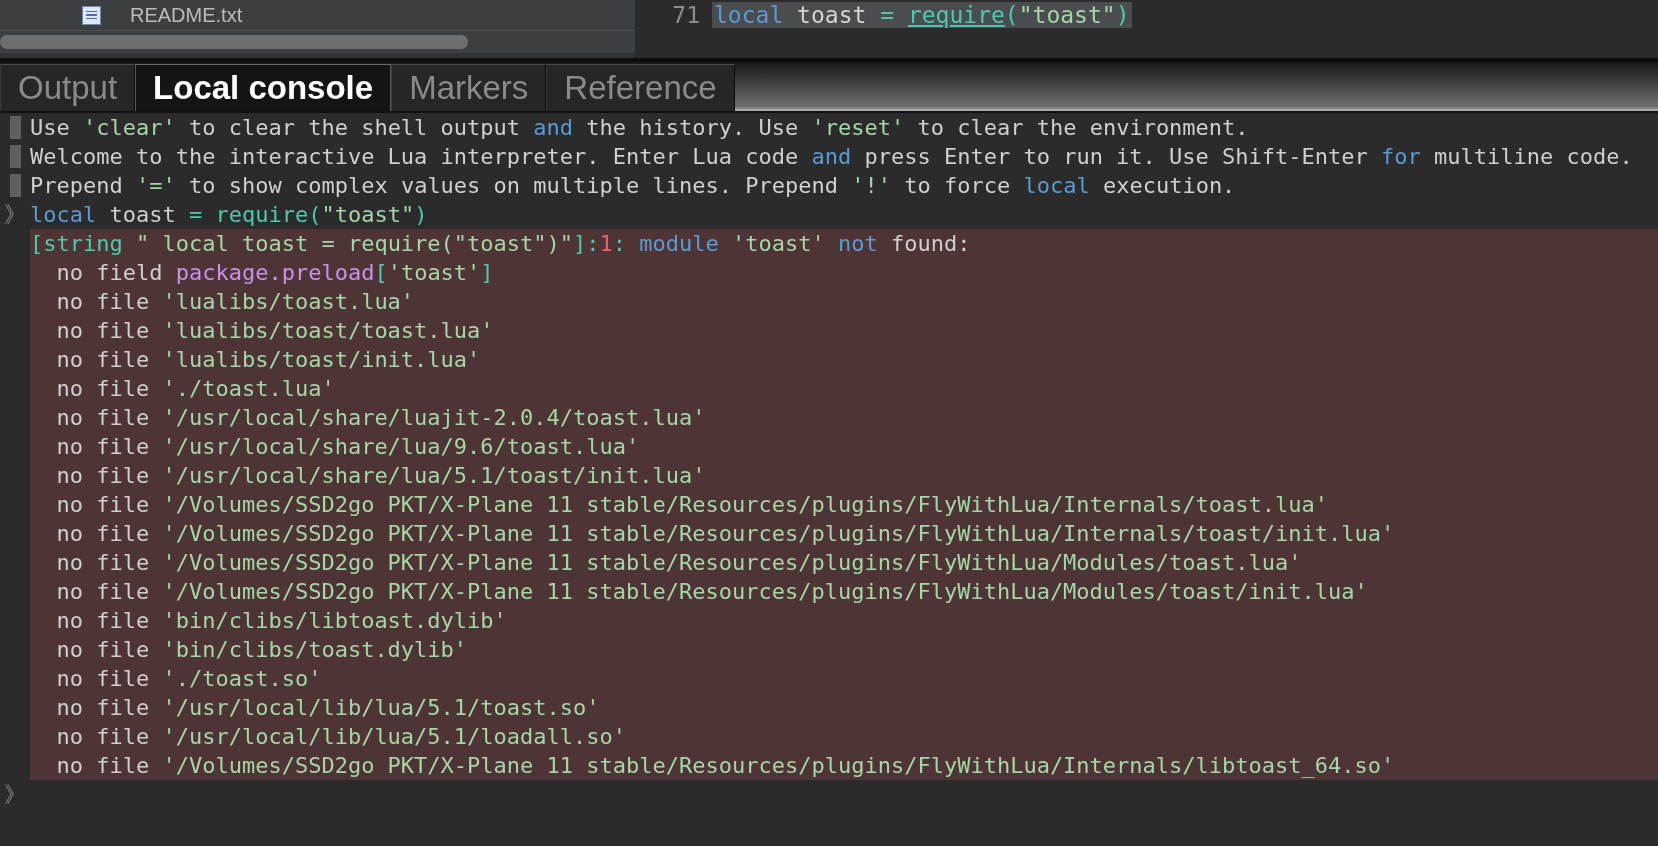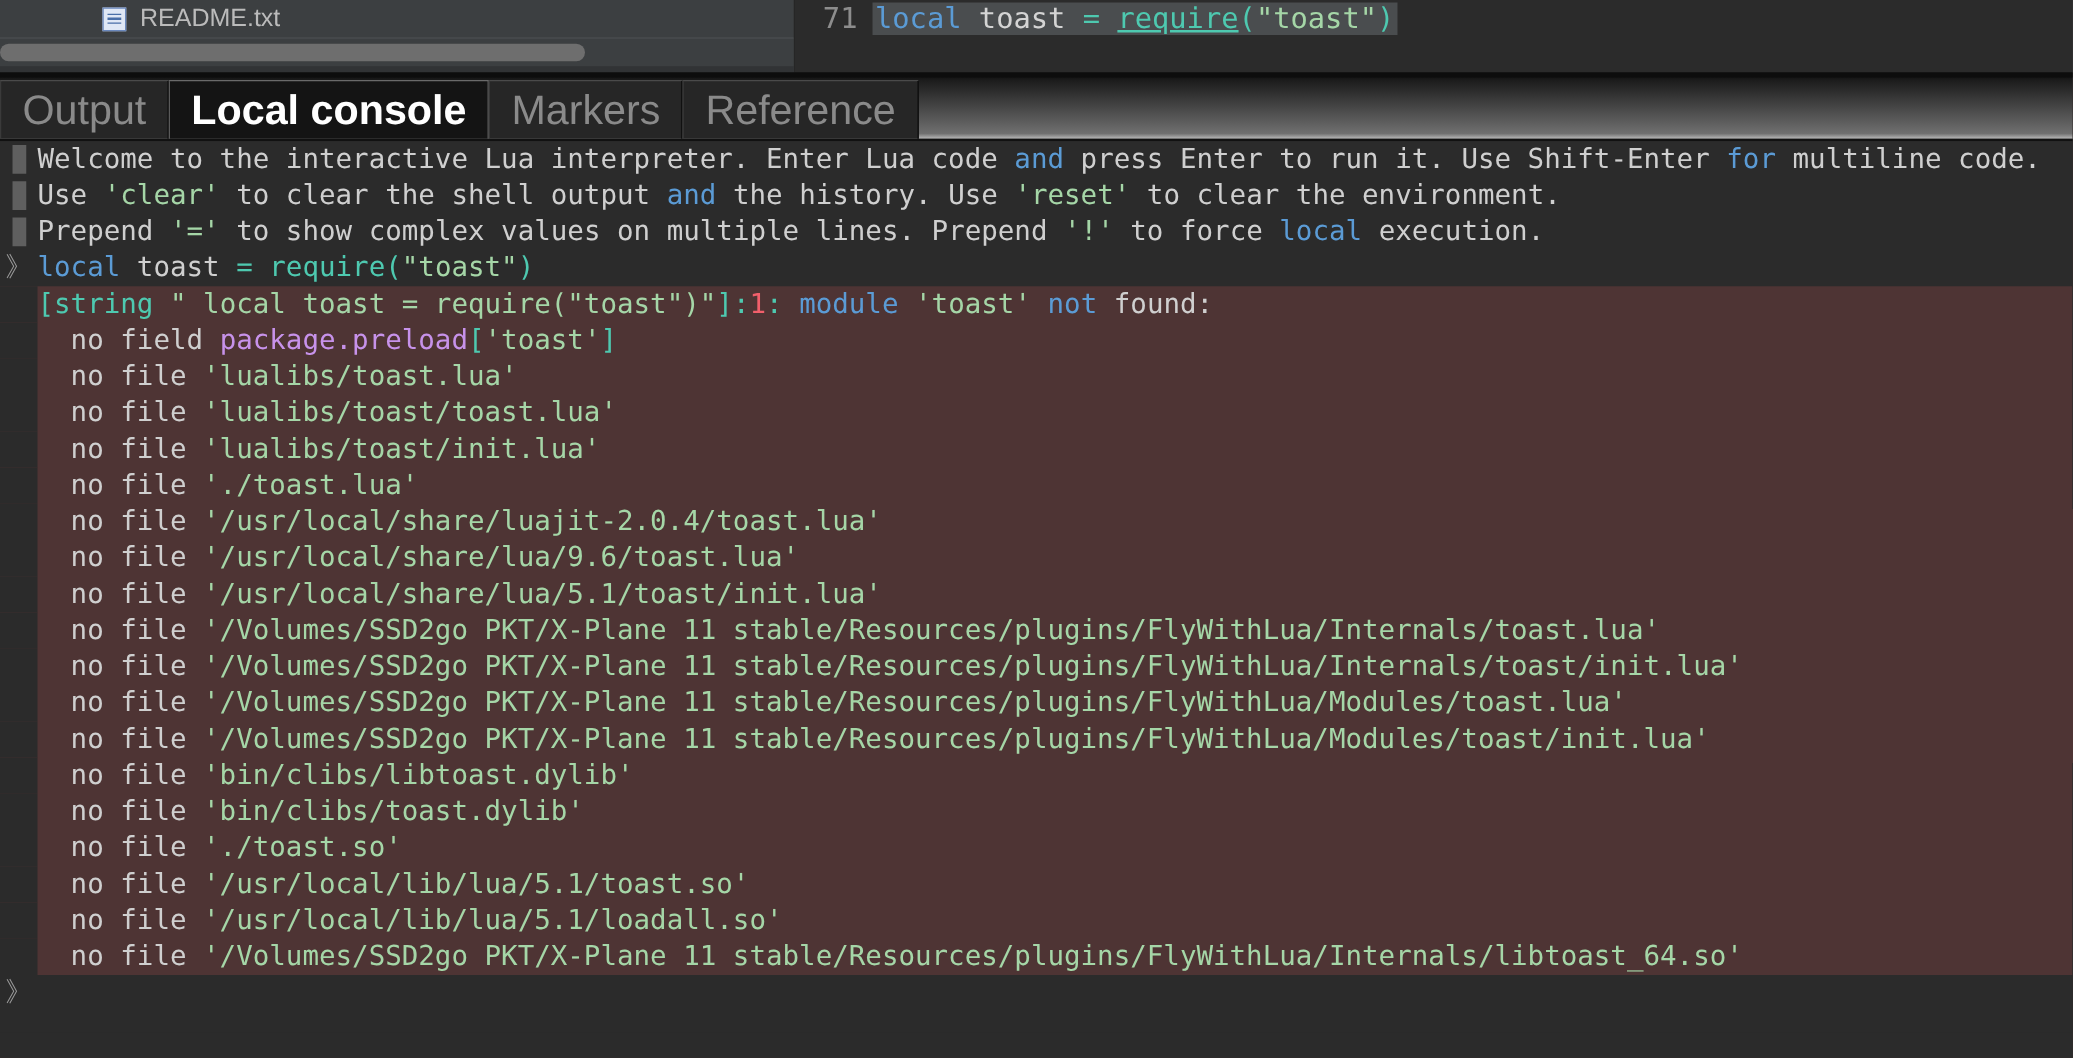--- a/index.html
+++ b/index.html
@@ -51,21 +51,21 @@
     align-items: center;
     gap: 2px;
     flex: none;
   }
   .file-icon i {
     display: block;
     width: 11px;
     height: 1.5px;
     background: #4a6fa8;
   }
-  .tree-label { white-space: nowrap; }
+  .tree-label { white-space: nowrap; margin-left: 18px; }
 
   .tree-divider {
     position: absolute;
     left: 0; right: 0; top: 30px;
     height: 1px;
     background: #4e5254;
   }
 
   .hscroll-track {
     position: absolute;
@@ -97,21 +97,21 @@
   }
   .code-row {
     display: flex;
     align-items: flex-start;
     height: 30px;
     font-family: "DejaVu Sans Mono", monospace;
     font-size: 23px;
     line-height: 30px;
   }
   .gutter {
-    width: 62px;
+    width: 76px;
     text-align: right;
     padding-right: 12px;
     color: #8d8d8d;
     flex: none;
     box-sizing: border-box;
   }
   .code-text { white-space: pre; }
   .code-hl {
     background: #4a4d4f;
     padding: 0 2px;
@@ -262,22 +262,22 @@
 
 <div class="tabbar">
   <div class="tab">Output</div>
   <div class="tab active">Local console</div>
   <div class="tab">Markers</div>
   <div class="tab">Reference</div>
 </div>
 
 <div class="console">
   <div id="welcome-area">
+      <div class="cline"><span class="marker"><span class="marker-block"></span></span><span><span class="t-grey">Use </span><span class="t-green">'clear'</span><span class="t-grey"> to clear the shell output </span><span class="t-blue">and</span><span class="t-grey"> the history. Use </span><span class="t-green">'reset'</span><span class="t-grey"> to clear the environment.</span></span></div>
       <div class="cline"><span class="marker"><span class="marker-block"></span></span><span><span class="t-grey">Welcome to the interactive Lua interpreter. Enter Lua code </span><span class="t-blue">and</span><span class="t-grey"> press Enter to run it. Use Shift-Enter </span><span class="t-blue">for</span><span class="t-grey"> multiline code.</span></span></div>
-      <div class="cline"><span class="marker"><span class="marker-block"></span></span><span><span class="t-grey">Use </span><span class="t-green">'clear'</span><span class="t-grey"> to clear the shell output </span><span class="t-blue">and</span><span class="t-grey"> the history. Use </span><span class="t-green">'reset'</span><span class="t-grey"> to clear the environment.</span></span></div>
       <div class="cline"><span class="marker"><span class="marker-block"></span></span><span><span class="t-grey">Prepend </span><span class="t-green">'='</span><span class="t-grey"> to show complex values on multiple lines. Prepend </span><span class="t-green">'!'</span><span class="t-grey"> to force </span><span class="t-blue">local</span><span class="t-grey"> execution.</span></span></div>
       <div class="cline"><span class="marker"><span class="marker-prompt">》</span></span><span><span class="t-blue">local</span><span class="t-grey"> toast </span><span class="t-teal">=</span><span class="t-grey"> </span><span class="t-teal">require</span><span class="t-teal">(</span><span class="t-green">"toast"</span><span class="t-teal">)</span></span></div>
     </div>
   <div class="err-block" id="error-area">
       <div class="errline"><span class="err-gutter"></span><span class="err-body"><span class="t-teal">[string</span><span class="t-grey"> </span><span class="t-green">" local toast = require("toast")"</span><span class="t-teal">]:</span><span class="t-red">1</span><span class="t-teal">: </span><span class="t-blue">module</span><span class="t-grey"> </span><span class="t-green">'toast'</span><span class="t-grey"> </span><span class="t-blue">not</span><span class="t-grey"> found:</span></span></div>
       <div class="errline"><span class="err-gutter"></span><span class="err-body"><span class="t-grey">  no field </span><span class="t-mag">package.preload</span><span class="t-teal">[</span><span class="t-green">'toast'</span><span class="t-teal">]</span></span></div>
       <div class="errline"><span class="err-gutter"></span><span class="err-body"><span class="t-grey">  no file </span><span class="t-green">'lualibs/toast.lua'</span></span></div>
       <div class="errline"><span class="err-gutter"></span><span class="err-body"><span class="t-grey">  no file </span><span class="t-green">'lualibs/toast/toast.lua'</span></span></div>
       <div class="errline"><span class="err-gutter"></span><span class="err-body"><span class="t-grey">  no file </span><span class="t-green">'lualibs/toast/init.lua'</span></span></div>
       <div class="errline"><span class="err-gutter"></span><span class="err-body"><span class="t-grey">  no file </span><span class="t-green">'./toast.lua'</span></span></div>

